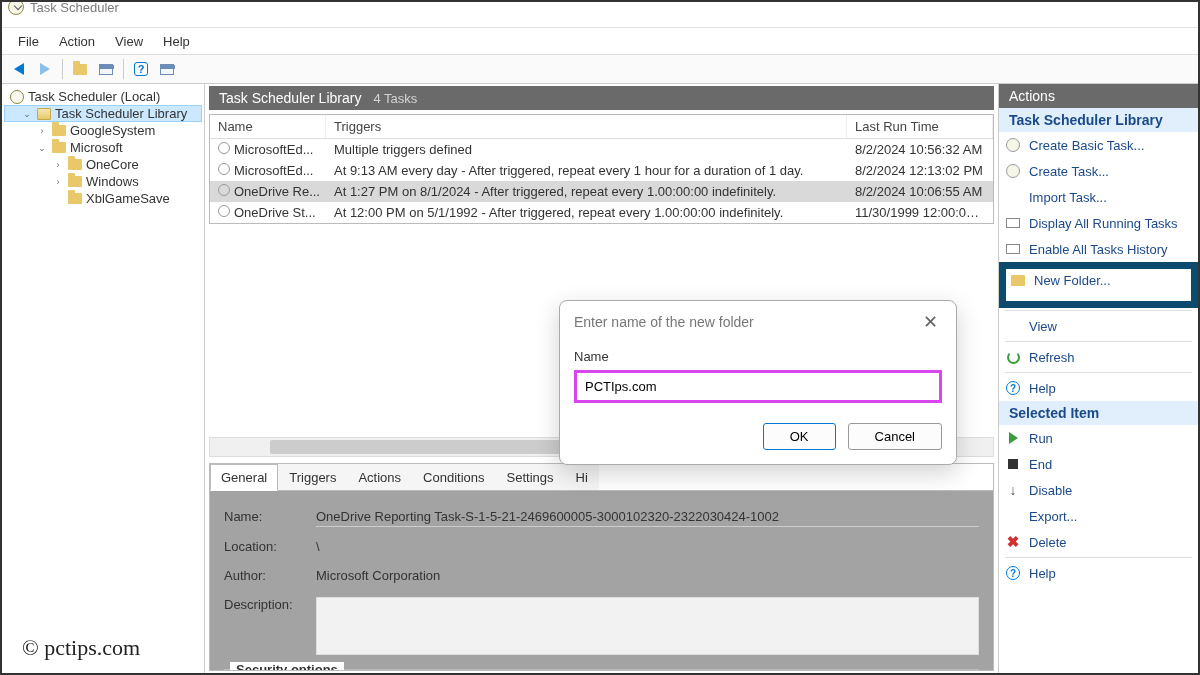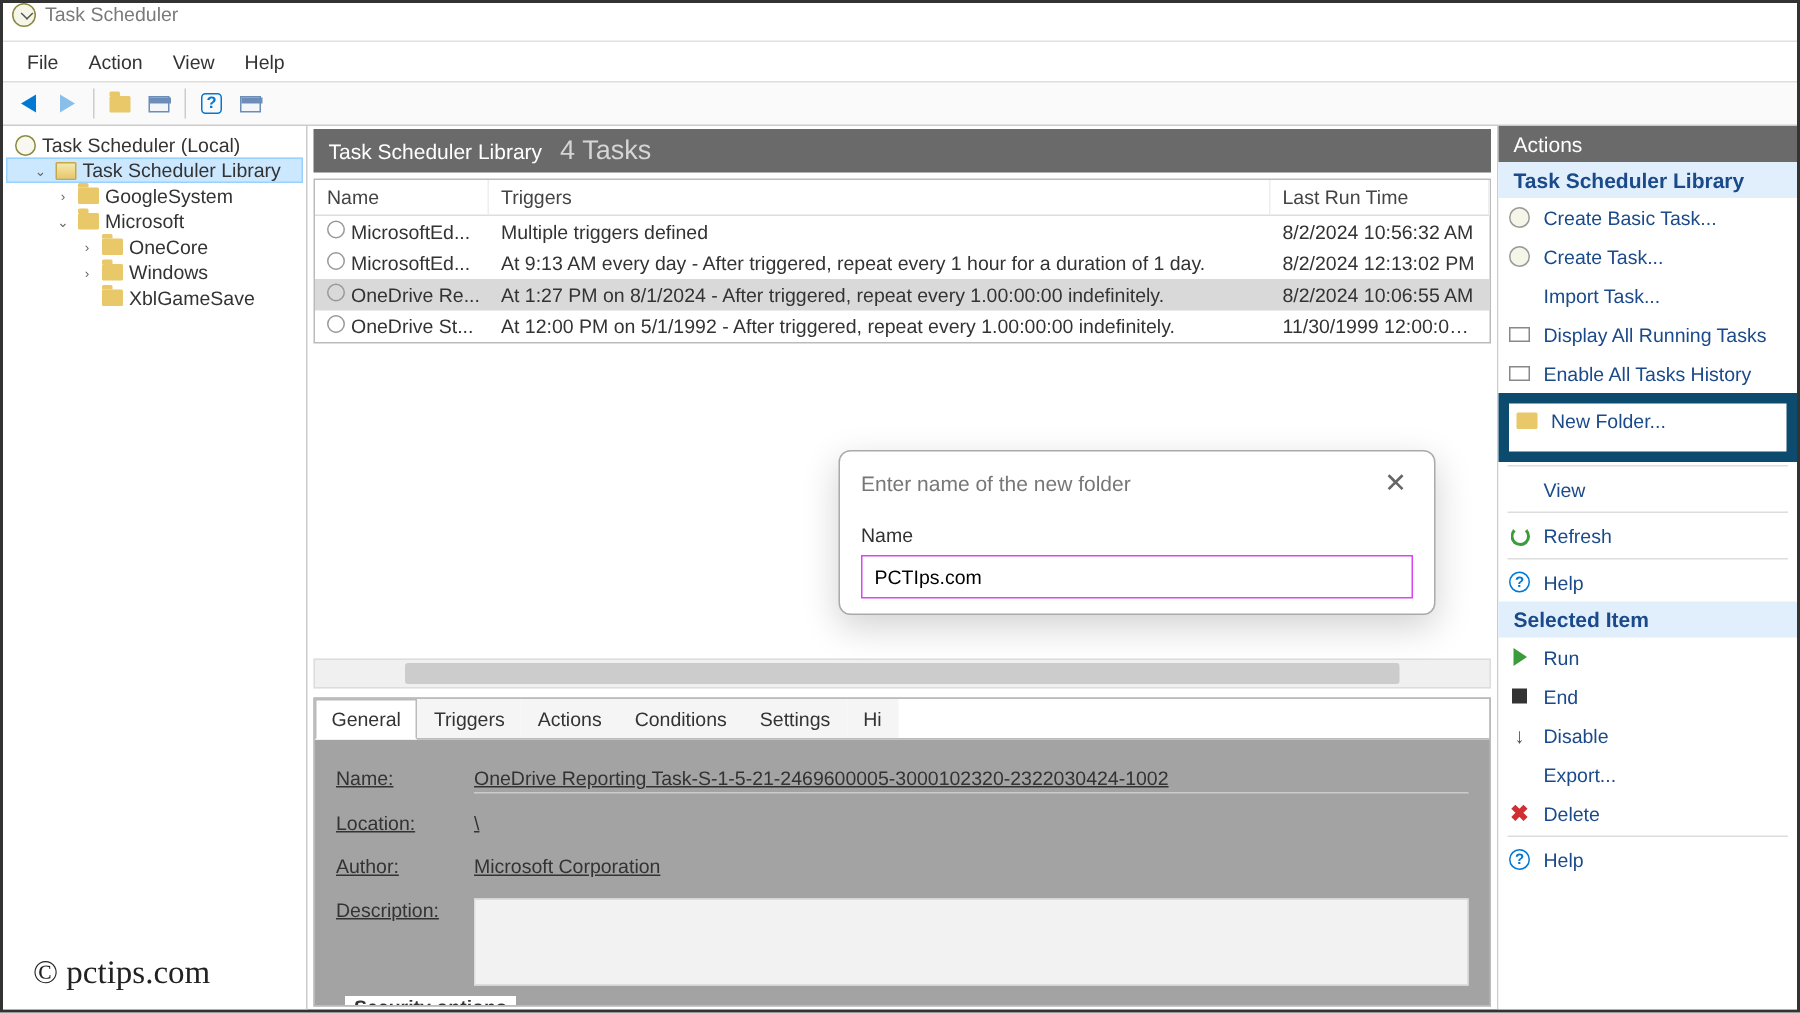--- a/index.html
+++ b/index.html
@@ -1,19 +1,19 @@
 <!DOCTYPE html>
 <html><head>
   <meta charset="utf-8">
   <style>
     * { box-sizing: border-box; margin: 0; padding: 0; }
     body { font-family: "Segoe UI", Tahoma, sans-serif; font-size: 13px; color: #333; background: #fff; width: 1200px; height: 675px; overflow: hidden; border: 2px solid #333; position: relative; }
     
     
-    .titlebar { display: flex; align-items: flex-start; padding: 0 6px; height: 26px; background: #fff; border-bottom: 1px solid #e0e0e0; }
+    .titlebar { display: flex; align-items: flex-end; padding: 12px 6px; height: 26px; background: #fff; border-bottom: 1px solid #e0e0e0; }
     .titlebar .icon { width: 16px; height: 16px; border: 1.5px solid #8a8a40; border-radius: 50%; margin-right: 6px; position: relative; background: #f5f5e8; }
     .titlebar .icon::after { content: ""; position: absolute; width: 5px; height: 5px; border-left: 1.5px solid #555; border-bottom: 1.5px solid #555; top: 3px; left: 6px; transform: rotate(-45deg); }
     .titlebar .label { color: #7a7a7a; font-size: 13px; }
     
     
     .menubar { display: flex; align-items: center; padding: 2px 6px; height: 26px; }
     .menubar .menu-item { padding: 2px 10px; cursor: default; }
     
     
     .toolbar { display: flex; align-items: center; height: 30px; padding: 2px 4px; border-top: 1px solid #ddd; border-bottom: 1px solid #ccc; background: #fafafa; }
@@ -39,42 +39,42 @@
     .tree .indent3 { padding-left: 48px; }
     .tree .twisty { width: 12px; font-size: 9px; color: #666; text-align: center; }
     .tree .folder { width: 14px; height: 11px; background: #e8c868; border-radius: 1px; margin: 0 4px; position: relative; display:inline-block; }
     .tree .folder::before { content:""; position:absolute; width:7px; height:3px; background:#e8c868; top:-3px; left:0; border-radius:1px 1px 0 0; }
     .tree .clock { width: 14px; height: 14px; border: 1.5px solid #8a8a40; border-radius:50%; margin:0 4px; background:#f8f8f0; }
     .tree .lib-ico { width: 14px; height: 12px; background: linear-gradient(#f5e8b0,#e8c868); border:1px solid #c4a84a; border-radius:1px; margin:0 4px; position:relative; }
     
     
     .center { flex: 1; display: flex; flex-direction: column; border-right: 1px solid #ccc; padding: 2px 4px; }
     .center-header { background: #6a6a6a; color: #fff; padding: 4px 10px; font-size: 14px; display: flex; align-items: center; }
-    .center-header .count { margin-left: 12px; color: #d5d5d5; font-size: 18px; }
+    .center-header .count { margin-left: 12px; color: #d5d5d5; font-size: 13px; }
     .task-list { border: 1px solid #bbb; margin-top: 4px; background: #fff; }
     .task-header { display: flex; border-bottom: 1px solid #ddd; background: #fff; }
     .task-header > div { padding: 4px 8px; border-right: 1px solid #eee; color: #444; }
     .col-name { width: 116px; }
     .col-trig { width: 504px; flex:1; }
     .col-time { width: 146px; }
     .task-row { display: flex; padding: 2px 0; }
     .task-row.sel { background: #d9d9d9; }
     .task-row > div { padding: 1px 8px; white-space: nowrap; overflow: hidden; text-overflow: ellipsis; }
     .task-row .col-name { display: flex; gap: 4px; }
     .row-clock { width: 12px; height: 12px; border: 1px solid #999; border-radius:50%; flex-shrink:0; }
     .scrollbar-stub { height: 20px; background: #f0f0f0; border:1px solid #ddd; margin: 6px 0 4px; position: relative; }
     .scrollbar-stub::before { content:""; position:absolute; left:60px; right:60px; top:2px; bottom:2px; background:#ccc; border-radius:2px; }
     
     
     .details { border: 1px solid #bbb; margin-top: 2px; flex: 1; background: #a3a3a3; overflow:hidden; position:relative; }
     .tabs { display: flex; border-bottom: 1px solid #bbb; background:#fff; }
     .tab { padding: 5px 10px; border: 1px solid transparent; background: #f5f5f5; border-bottom: none; font-size: 13px; }
     .tab.active { background: #fff; border-color: #bbb; border-bottom: 1px solid #fff; margin-bottom: -1px; }
     .details-body { padding: 12px 14px; }
-    .form-row { display: flex; padding: 6px 0; text-decoration: underline; }
+    .form-row { display: flex; padding: 6px 0; }
     .form-row .lab { width: 92px; color: #333; }
     .form-row .val { flex: 1; border-bottom: 1px solid #ccc; padding-bottom: 2px; }
     .form-row .desc { flex:1; height: 58px; background:#f2f2f2; border:1px solid #ddd; }
     .sec-opt { border-top: 1px solid #bbb; padding: 6px 0 0; margin-top: 8px; }
     .sec-opt .leg { position: relative; top: -14px; background: #fff; padding: 0 6px; margin-left: 6px; display:inline-block;font-weight:bold; }
     
     
     .actions { width: 199px; background: #fff; }
     .actions-header { background: #6a6a6a; color: #fff; padding: 4px 10px; font-size: 14px; }
     .actions-section { background: #e1eefb; padding: 4px 10px; color: #1a4a8a; font-weight: 600; font-size: 14px; }
@@ -95,21 +95,21 @@
     .i-disable { font-size: 14px; color:#555; }
     .i-props { width: 12px; height: 12px; border:1px solid #999; background:#f5f5f5; position:relative; }
     .i-delete { font-size: 15px; color:#d03030; font-weight:bold; }
     
     
     .dialog { position: absolute; left: 557px; top: 298px; width: 398px; background: #fff; border: 1px solid #aaa; border-radius: 8px; box-shadow: 0 8px 24px rgba(0,0,0,0.18); z-index: 100; }
     .dialog-title { display: flex; justify-content: space-between; align-items: center; padding: 10px 14px 6px; color: #777; font-size: 14px; }
     .dialog-close { font-size: 18px; color: #666; cursor: default; padding: 0 4px; }
     .dialog-body { padding: 4px 14px 10px; }
     .dialog-body .dlabel { padding: 6px 0; }
-    .dialog-body input { width: 100%; padding: 6px 8px; border: 1px solid #d946ef; font-size: 13px; font-family: inherit; }
+    .dialog-body input { width: 100%; padding: 6px 8px; border: 3px solid #d946ef; font-size: 13px; font-family: inherit; }
     .dialog-buttons { display: flex; justify-content: flex-end; gap: 12px; padding: 10px 14px 14px; }
     .dialog-buttons button { padding: 5px 26px; border: 1px solid #999; background: #fcfcfc; border-radius: 3px; font-size: 13px; font-family: inherit; }
     .dialog-buttons button.primary { border: 1.5px solid #0078d4; }
     
     
     .watermark { position: absolute; bottom: 10px; left: 14px; font-size: 22px; color: #222; font-family: Georgia, serif; z-index: 200; background: rgba(255,255,255,0.6); padding: 2px 6px;}
   </style>
 </head>
 <body>
 
@@ -367,15 +367,19 @@
 
 <div class="dialog">
   <div class="dialog-title">
     <span>Enter name of the new folder</span>
     <span class="dialog-close">✕</span>
   </div>
   <div class="dialog-body">
     <div class="dlabel">Name</div>
     <input type="text" value="PCTIps.com" style="">
   </div>
+  <div class="dialog-buttons">
+    <button class="primary">OK</button>
+    <button>Cancel</button>
+  </div>
 </div>
 
 <div class="watermark">© pctips.com</div>
 
 </body></html>

